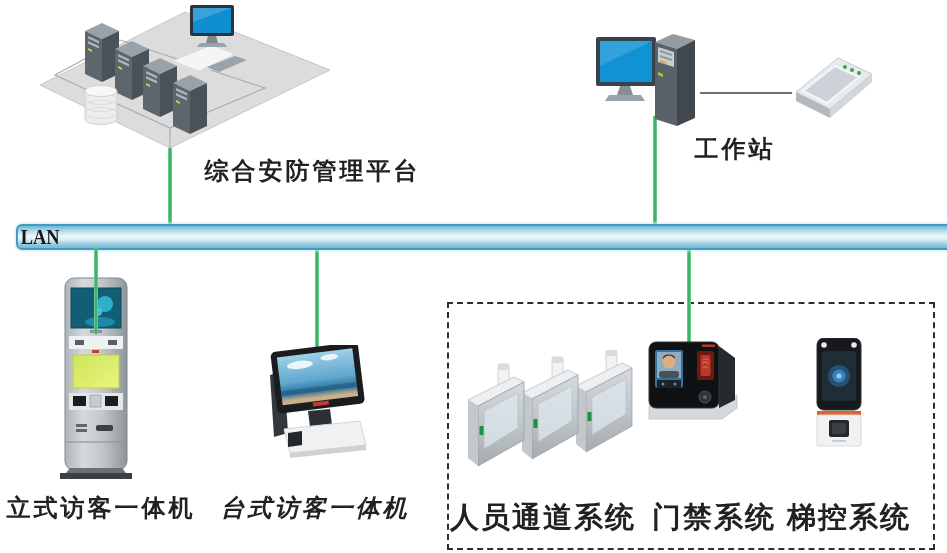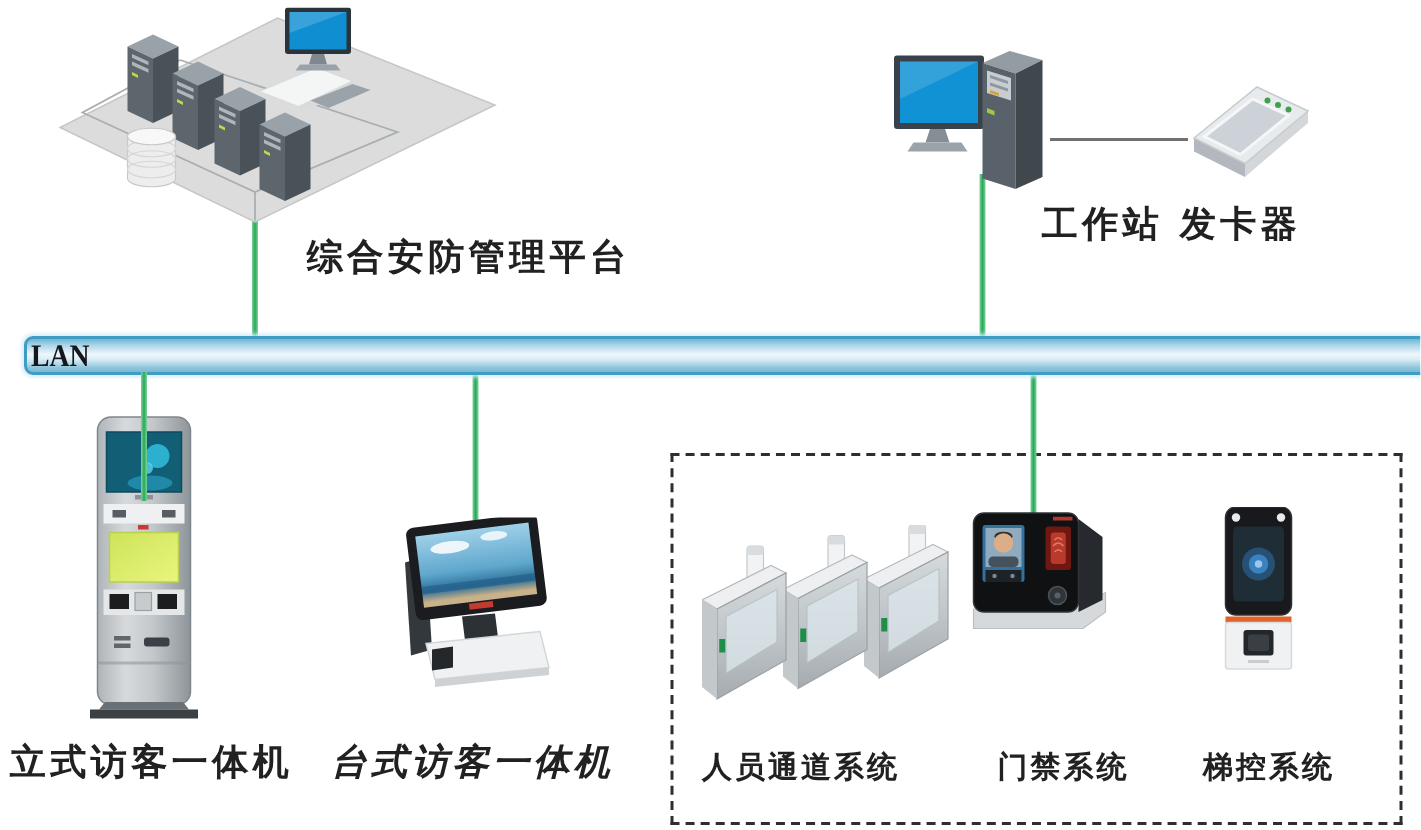--- a/index.html
+++ b/index.html
@@ -7,21 +7,21 @@
     position:relative;width:947px;height:553px;background:#ffffff;overflow:hidden;
     font-family:"Liberation Sans",sans-serif;
   }
   .node{position:absolute;z-index:4;}
   .node svg{display:block;}
   .lbl{
     position:absolute;z-index:7;text-align:center;
     color:var(--label-color,#212121);font-weight:600;
     font-size:24px;letter-spacing:3px;white-space:nowrap;
   }
-  .lbl.small{font-size:20px;letter-spacing:2px;}
+  .lbl.small{font-size:29px;letter-spacing:2px;}
   .lan-bar{
     position:absolute;left:16px;top:224px;width:937px;height:22px;z-index:3;
     border:2px solid var(--lan-border,#3f9dc4);border-radius:6px;
     background:linear-gradient(180deg,#6fb6d4 0%,#a8d4e8 18%,#eef7fb 46%,#d9ecf5 62%,#90c6dd 86%,#79bad6 100%);
     box-shadow:0 0 3px 1px #d2ebf6;
     display:flex;align-items:center;justify-content:flex-start;
   }
   .lan-bar span{
     font-family:"Liberation Serif",serif;font-weight:700;font-size:21px;color:#14181c;
     letter-spacing:0px;transform:scaleX(.88);
@@ -255,20 +255,19 @@
       <rect x="5" y="73" width="44" height="4" fill="#e2622b"></rect>
       <rect x="5" y="77" width="44" height="31" rx="2" fill="#f0f1f2" stroke="#d7dadc" stroke-width="1"></rect>
       <rect x="17" y="82" width="20" height="17" rx="2" fill="#23262a"></rect>
       <rect x="20" y="85" width="14" height="11" rx="1.5" fill="#3a3f44"></rect>
       <rect x="20" y="102" width="14" height="2" fill="#c9cccf"></rect>
     </svg>
   </div>
 
   <div class="lbl" style="left:190px;top:155px;width:245px;">综合安防管理平台</div>
   <div class="lbl" style="left:687px;top:133px;width:96px;">工作站</div>
-  <div class="lbl" style="left:779px;top:133px;width:96px;">发卡器</div>
   <div class="lbl" style="left:3px;top:492px;width:196px;">立式访客一体机</div>
   <div class="lbl" style="left:217px;top:492px;width:196px;font-style:italic;">台式访客一体机</div>
   <div class="lbl small" style="left:450px;top:498px;width:168px;">人员通道系统</div>
   <div class="lbl small" style="left:652px;top:498px;width:114px;">门禁系统</div>
   <div class="lbl small" style="left:787px;top:498px;width:118px;text-align:center;">梯控系统</div>
 
 </div>
 
 </body></html>

